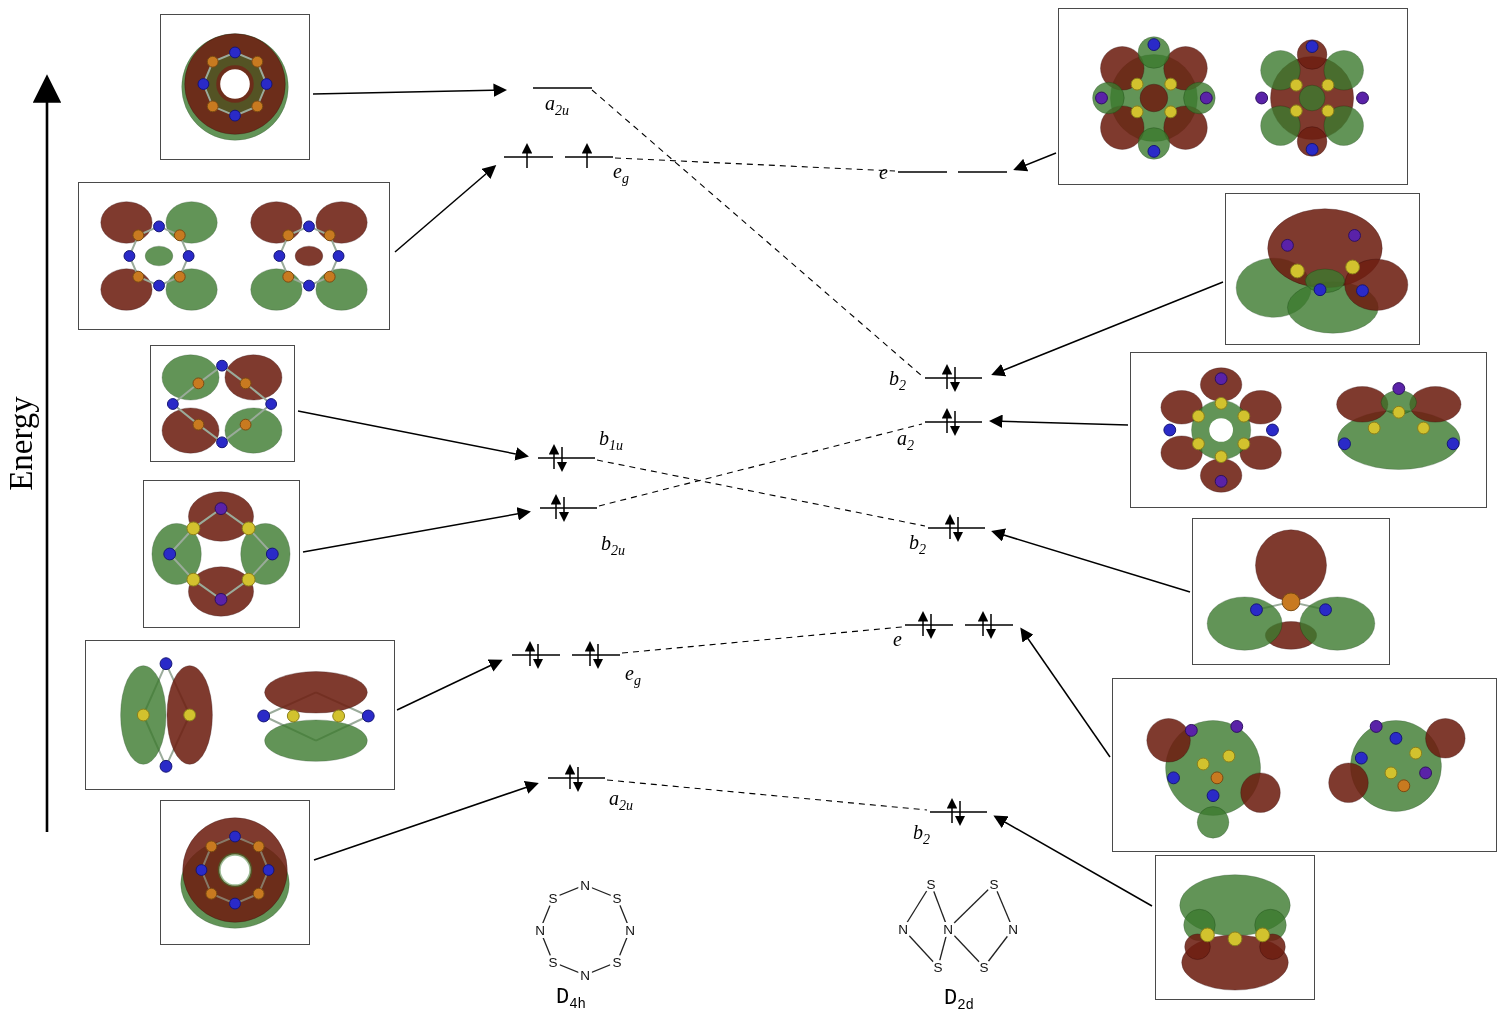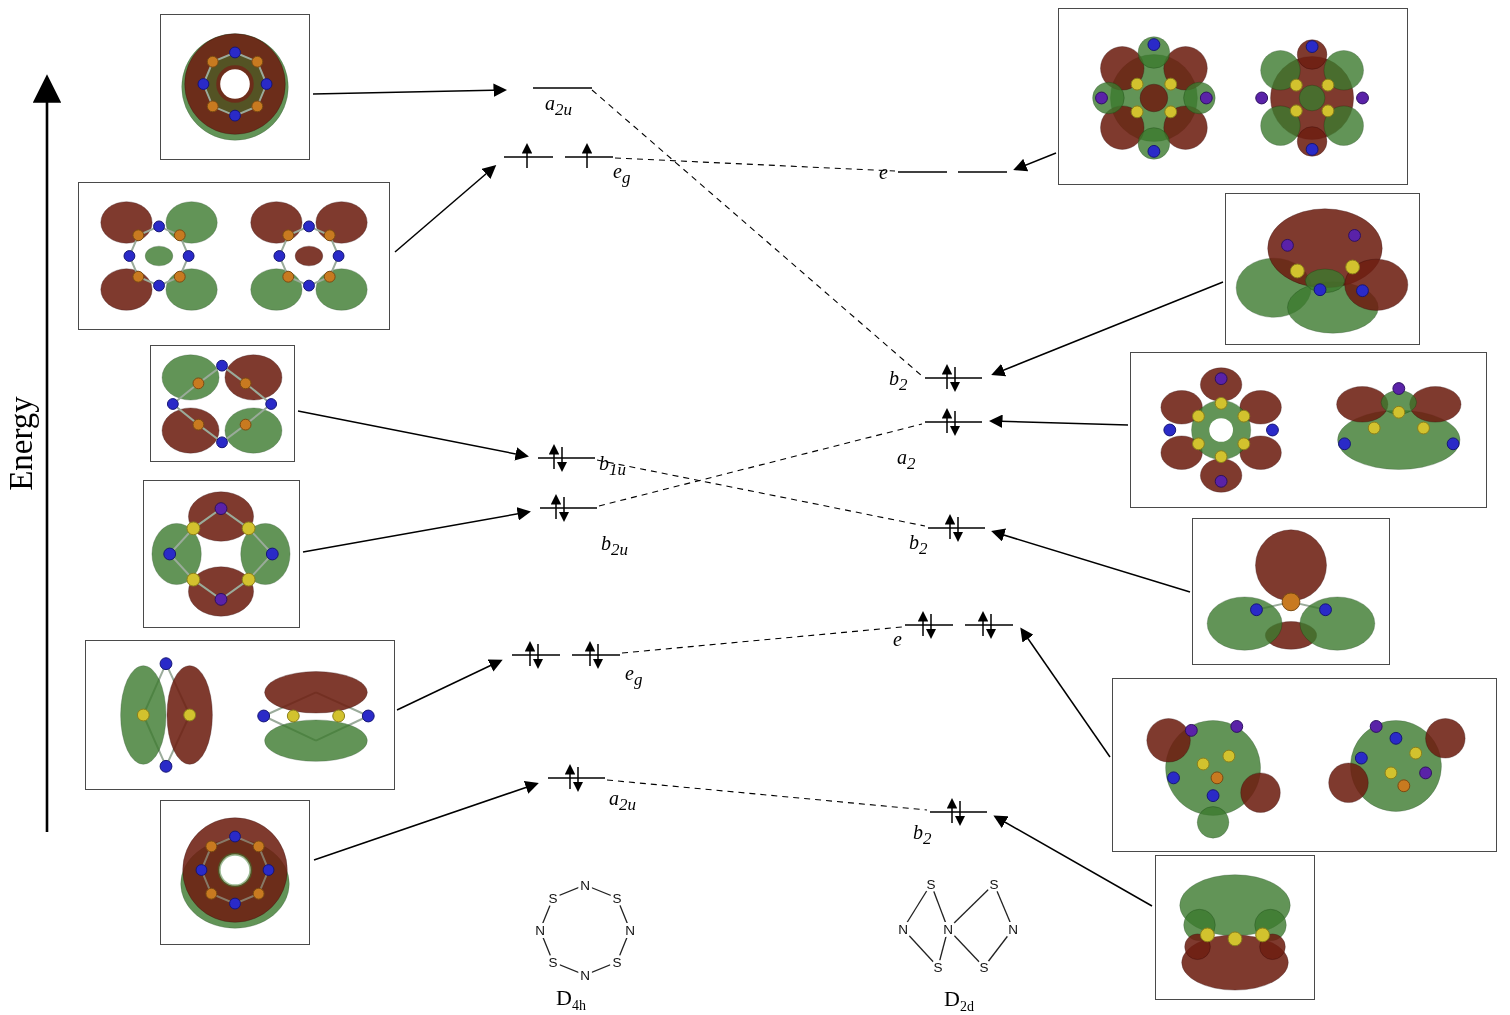--- a/index.html
+++ b/index.html
@@ -6,22 +6,22 @@
   :root{
     --lobe-pos:#6e1f12; --lobe-neg:#3c7a2e; --atom-n:#2a2ac8;
     --atom-purple:#5a22a8; --atom-s-orange:#c87a20; --atom-s-yellow:#d2c22e;
   }
   body { background:#fff; font-family:"Liberation Serif", serif; color:#000; }
   .stage { position:relative; width:1510px; height:1015px; background:#fff; overflow:hidden; }
   .overlay { position:absolute; left:0; top:0; }
   .obox { position:absolute; border:1px solid #4a4a4a; background:#fff; }
   .obox svg { display:block; width:100%; height:100%; }
   .lvl-label { position:absolute; font-style:italic; font-size:20px; line-height:1.1; white-space:nowrap; }
-  .lvl-label sub { font-size:17px; }
-  .group-label { position:absolute; font-size:22px; white-space:nowrap; }
+  .lvl-label sub { font-size:14px; }
+  .group-label { position:absolute; font-size:22px; white-space:nowrap;font-family:Liberation Mono, monospace; }
   .group-label sub { font-size:14px; }
   .energy-label { position:absolute; left:-44px; top:425px; width:130px; text-align:center;
                   transform:rotate(-90deg); transform-origin:center; font-size:33px; }
   .lvl  { stroke:#000; stroke-width:1.7; }
   .dash { stroke:#000; stroke-width:1.1; stroke-dasharray:6 5; fill:none; }
   .conn { stroke:#000; stroke-width:1.5; fill:none; }
   .el   { stroke:#000; stroke-width:1.5; }
   .axis { stroke:#000; stroke-width:2.6; }
   .lp { fill:var(--lobe-pos); opacity:.88; stroke:rgba(40,0,0,.35); stroke-width:1; }
   .ln { fill:var(--lobe-neg); opacity:.8;  stroke:rgba(0,40,0,.3);  stroke-width:1; }
@@ -459,28 +459,28 @@
       <circle cx="52" cy="80" r="7" class="atom-y"></circle>
         <circle cx="108" cy="80" r="7" class="atom-y"></circle>
       <circle cx="80" cy="84" r="7" class="atom-y"></circle>
     </svg>
   </div>
 
   <div class="energy-label">Energy</div>
 
   <div class="lvl-label" style="left:545px;top:92px"><i>a</i><sub>2u</sub></div>
   <div class="lvl-label" style="left:613px;top:160px"><i>e</i><sub>g</sub></div>
-  <div class="lvl-label" style="left:599px;top:452px"><i>b</i><sub>1u</sub></div>
+  <div class="lvl-label" style="left:599px;top:427px"><i>b</i><sub>1u</sub></div>
   <div class="lvl-label" style="left:601px;top:532px"><i>b</i><sub>2u</sub></div>
   <div class="lvl-label" style="left:625px;top:662px"><i>e</i><sub>g</sub></div>
   <div class="lvl-label" style="left:609px;top:787px"><i>a</i><sub>2u</sub></div>
 
   <div class="lvl-label" style="left:879px;top:161px"><i>e</i><sub></sub></div>
   <div class="lvl-label" style="left:889px;top:367px"><i>b</i><sub>2</sub></div>
-  <div class="lvl-label" style="left:897px;top:446px"><i>a</i><sub>2</sub></div>
+  <div class="lvl-label" style="left:897px;top:427px"><i>a</i><sub>2</sub></div>
   <div class="lvl-label" style="left:909px;top:531px"><i>b</i><sub>2</sub></div>
   <div class="lvl-label" style="left:893px;top:628px"><i>e</i><sub></sub></div>
   <div class="lvl-label" style="left:913px;top:821px"><i>b</i><sub>2</sub></div>
 
   <div class="group-label" style="left:556px;top:985px">
     <span>D</span><sub>4h</sub>
   </div>
   <div class="group-label" style="left:944px;top:986px">
     <span>D</span><sub>2d</sub>
   </div>

